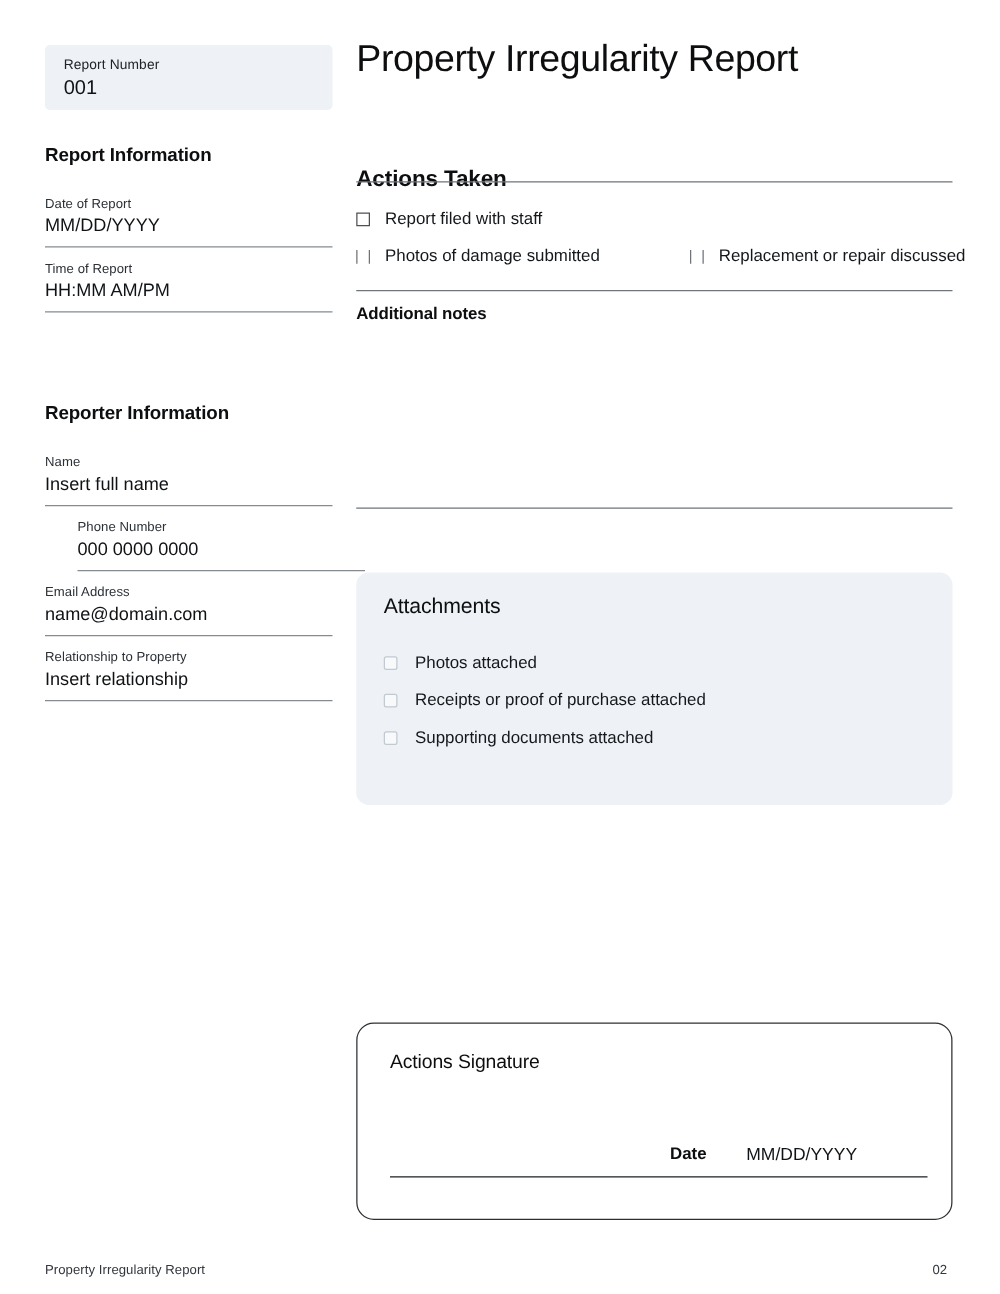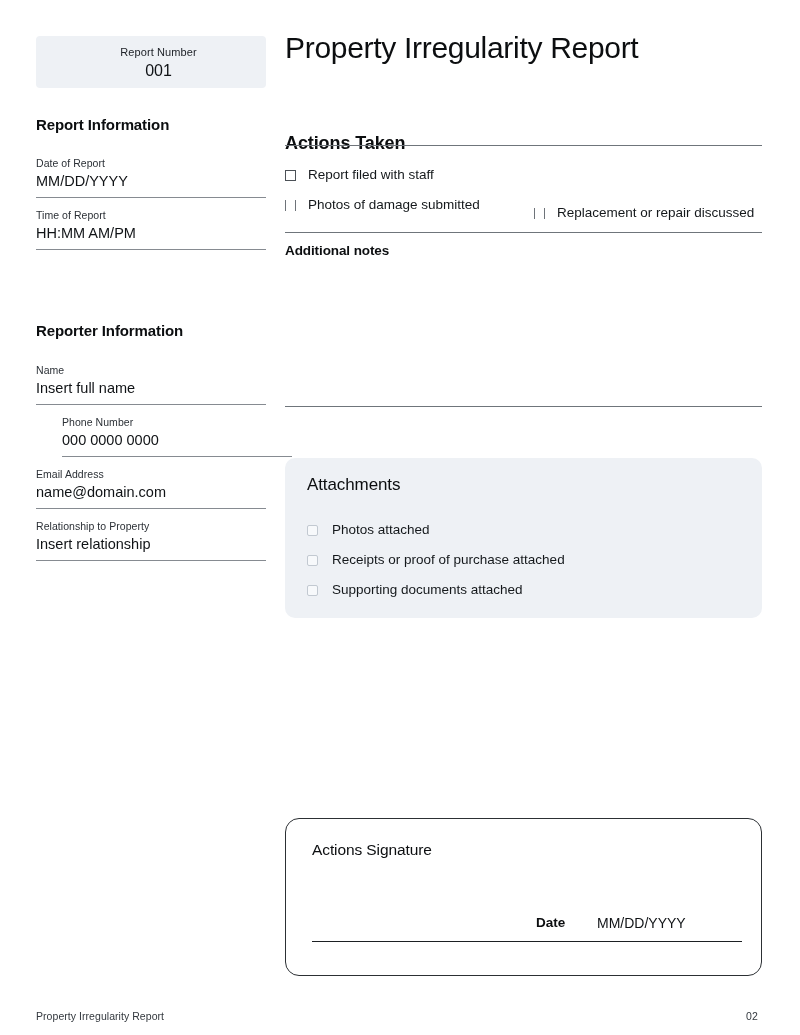--- a/index.html
+++ b/index.html
@@ -32,21 +32,20 @@
   
   .report-card {
     left: 36px;
     top: 36px;
     width: 230px;
     height: 52px;
     background: #eef1f5;
     border-radius: 4px;
     box-sizing: border-box;
     padding: 9px 0 0 15px;
-    text-align: center;
   }
   .report-card .rc-label {
     font-size: 11px;
     color: #20242a;
     letter-spacing: .1px;
     line-height: 14px;
   }
   .report-card .rc-value {
     font-size: 16px;
     color: #101316;
@@ -126,21 +125,21 @@
     margin-left: 12px;
     line-height: 18px;
     white-space: nowrap;
   }
 
   
   .attach-panel {
     left: 285px;
     top: 458px;
     width: 477px;
-    height: 160px;
+    height: 186px;
     background: #eef1f5;
     border-radius: 10px;
     box-sizing: border-box;
   }
   .attach-title {
     position: absolute;
     left: 22px;
     top: 17px;
     font-size: 17px;
     color: #0c0e10;
@@ -288,21 +287,21 @@
     <span class="cbox"></span>
     <span class="check-label">Report filed with staff</span>
   </div>
 
 
   <div class="check-row" style="left:285px; top:196px;">
     <span class="cbox cbox-sides"></span>
     <span class="check-label">Photos of damage submitted</span>
   </div>
 
-  <div class="check-row" style="left:534px; top:196px;margin-top:8px;">
+  <div class="check-row" style="left:552px; top:196px;">
     <span class="cbox cbox-sides"></span>
     <span class="check-label">Replacement or repair discussed</span>
   </div>
 
   <div class="abs rule rule-dark" style="left:285px; top:232px; width:477px;"></div>
 
   <div class="abs sec-heading-bold" style="left:285px; top:243px; font-size:13.5px;">Additional notes</div>
 
   <div class="abs" style="left:285px; top:265px; width:477px; height:138px;"></div>
 

